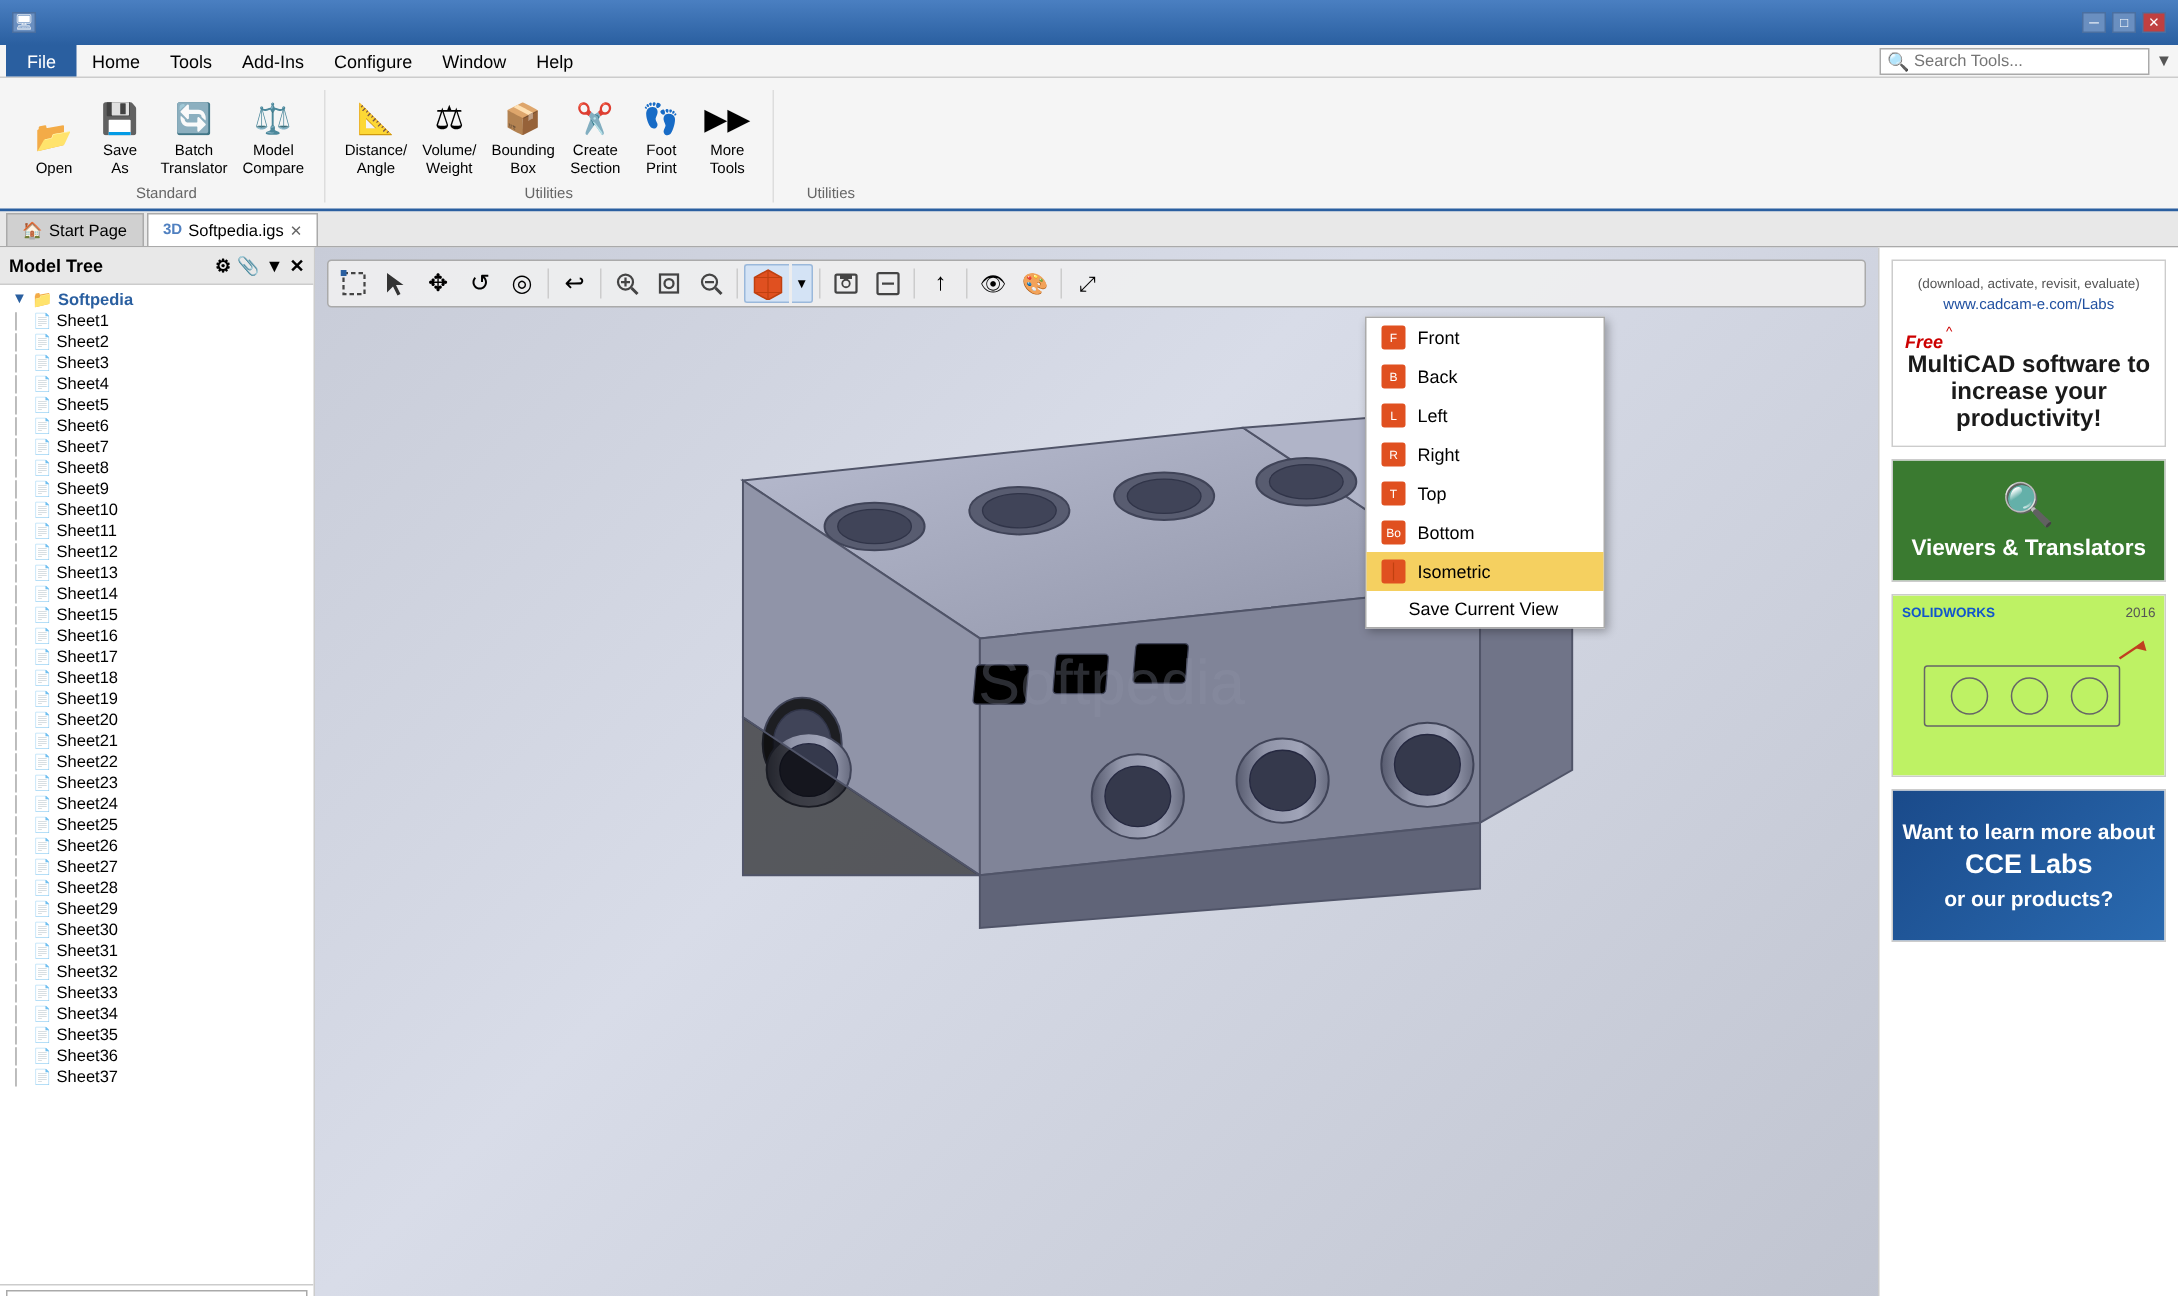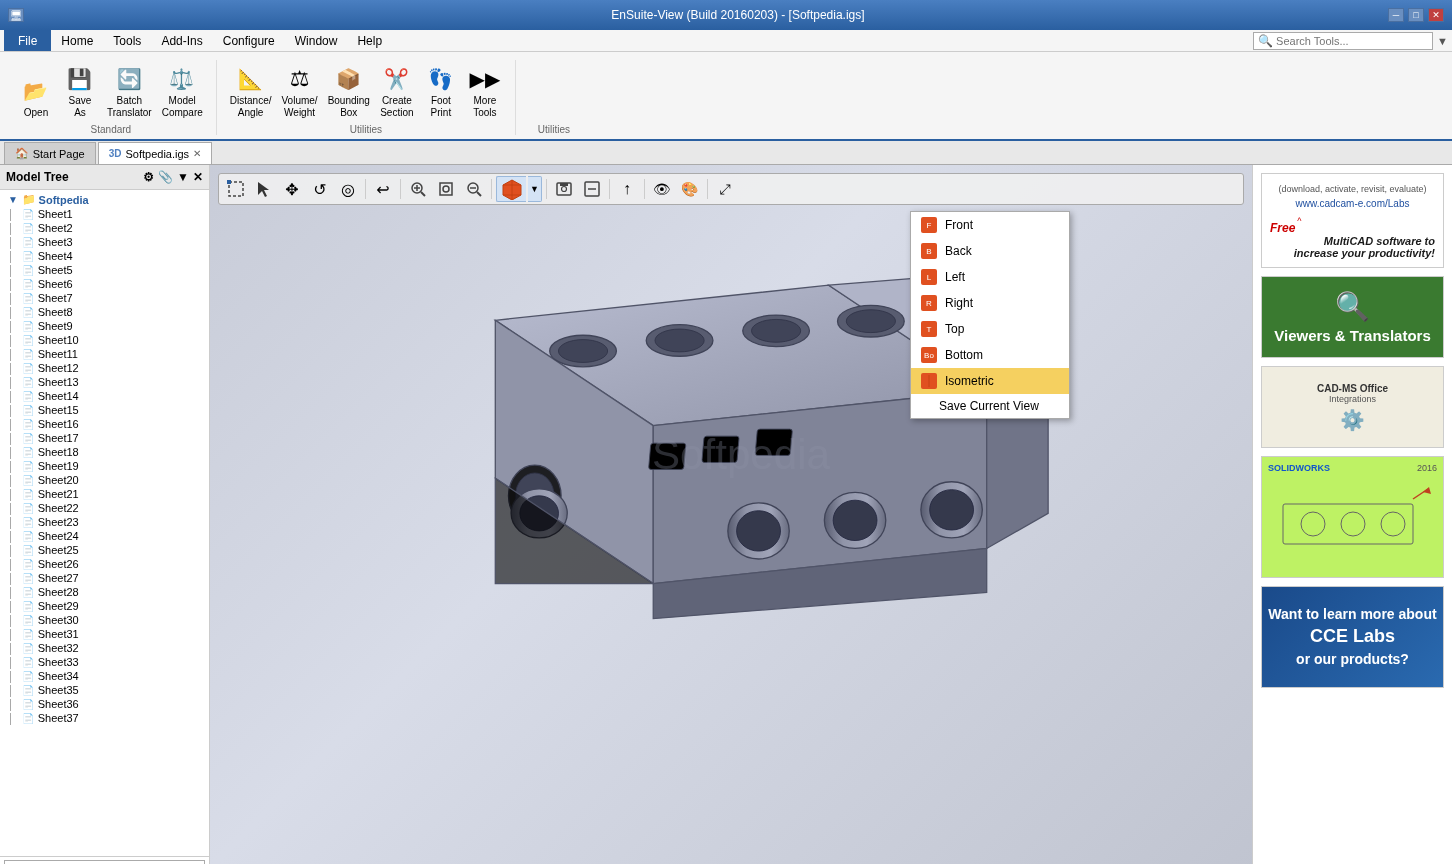--- a/index.html
+++ b/index.html
@@ -298,24 +298,23 @@
     }
     .dare-free {
       font-size: 12px;
       color: #c00;
       font-style: italic;
       font-weight: bold;
       margin-top: 6px;
       text-align: left;
     }
     .dare-desc {
-      font-size: 11px;
+      font-size: 16px;
       color: #1a1a1a;
-      font-style: italic;
-      text-align: right;
+      text-align: center;
       font-weight: bold;
     }
     .ad-green {
       background: #3a7a30;
       padding: 8px;
       color: white;
       text-align: center;
       min-height: 80px;
       display: flex; align-items: center; justify-content: center;
       flex-direction: column;
@@ -345,21 +344,20 @@
       right: 220px;
     }
   </style>
 </head>
 <body>
 
 <div id="title-bar">
   <div style="width:80px; display:flex; gap:2px;">
     <div class="win-btn" style="font-size:10px;">🖥</div>
   </div>
-  <div class="title-text">EnSuite-View (Build 20160203) - [Softpedia.igs]</div>
   <div class="window-controls">
     <div class="win-btn">─</div>
     <div class="win-btn">□</div>
     <div class="win-btn" style="background:#c04040;">✕</div>
   </div>
 </div>
 
 <div id="menu-bar">
   <div class="menu-item file-btn">File</div>
   <div class="menu-item">Home</div>
@@ -901,27 +899,20 @@
     </div>
 
     <div class="ad-box">
       <div class="ad-green">
         <div class="ad-icon">🔍</div>
         <div class="ad-text">Viewers &amp;
 Translators</div>
       </div>
     </div>
 
-    <div class="ad-box">
-      <div style="background: #f0ede0; padding: 8px; text-align: center; min-height:80px; display:flex; align-items:center; justify-content:center; flex-direction:column;">
-        <div style="font-size:10px; color:#333; font-weight:bold;">CAD-MS Office</div>
-        <div style="font-size:9px; color:#555;">Integrations</div>
-        <div style="font-size:20px; margin-top:4px;">⚙️</div>
-      </div>
-    </div>
 
     <div class="ad-box">
       <div style="background: #bef264; padding:6px; min-height:120px; position:relative; display:flex; flex-direction:column;">
         <div style="display:flex; justify-content:space-between; align-items:center; margin-bottom:4px;">
           <span style="font-size:9px; color:#1155cc; font-weight:bold;">SOLIDWORKS</span>
           <span style="font-size:9px; color:#555;">2016</span>
         </div>
         <div style="flex:1; display:flex; align-items:center; justify-content:center;">
           <svg width="160" height="80" viewBox="0 0 160 80">
 

